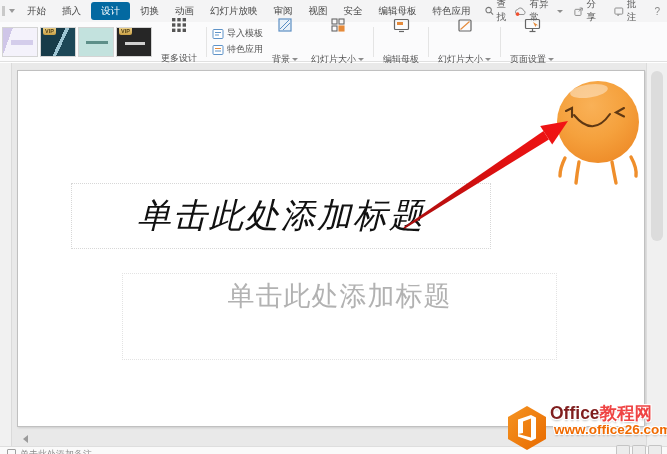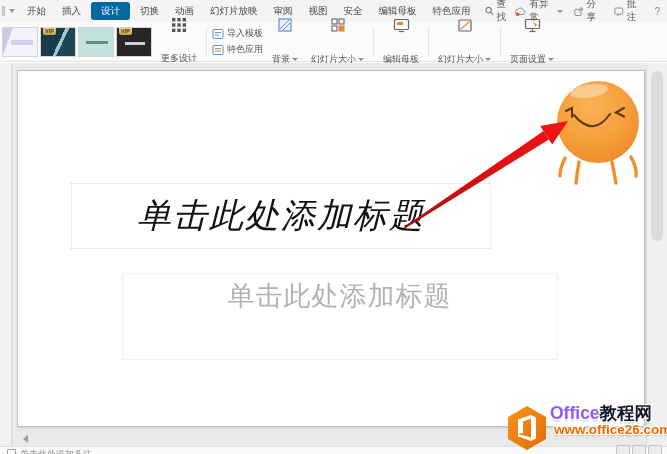--- a/index.html
+++ b/index.html
@@ -77,21 +77,21 @@
   
   .viewkeys { position:absolute; right:5px; bottom:0; display:flex; gap:2px; z-index:5; }
   .key { width:14px; height:9px; background:#ececec; border:1px solid #c4c4c4; border-bottom:none;
          border-radius:2px 2px 0 0; }
 
   
   .watermark { position:absolute; left:504px; top:402px; width:163px; height:50px; z-index:9; }
   .wm-text { position:absolute; left:46px; top:3px; line-height:1; white-space:nowrap;
              font-weight:bold; font-size:17.5px;
              text-shadow:-1px -1px 0 #fff,1px -1px 0 #fff,-1px 1px 0 #fff,1px 1px 0 #fff,0 2px 2px rgba(0,0,0,.25); }
-  .wm-blue { color:#8b5cf6; } .wm-orange { color:#0f172a; }
+  .wm-blue { color:#7f1d1d; } .wm-orange { color:#ef4444; }
   .wm-url { position:absolute; left:50px; top:20px; font-weight:bold; font-size:13.5px; color:#f06a00;
             white-space:nowrap;
             text-shadow:-1px -1px 0 #fff,1px -1px 0 #fff,-1px 1px 0 #fff,1px 1px 0 #fff,0 2px 2px rgba(0,0,0,.25); }
 
   svg { display:block; }
 </style>
 </head>
 <body>
 
 <div class="window">

